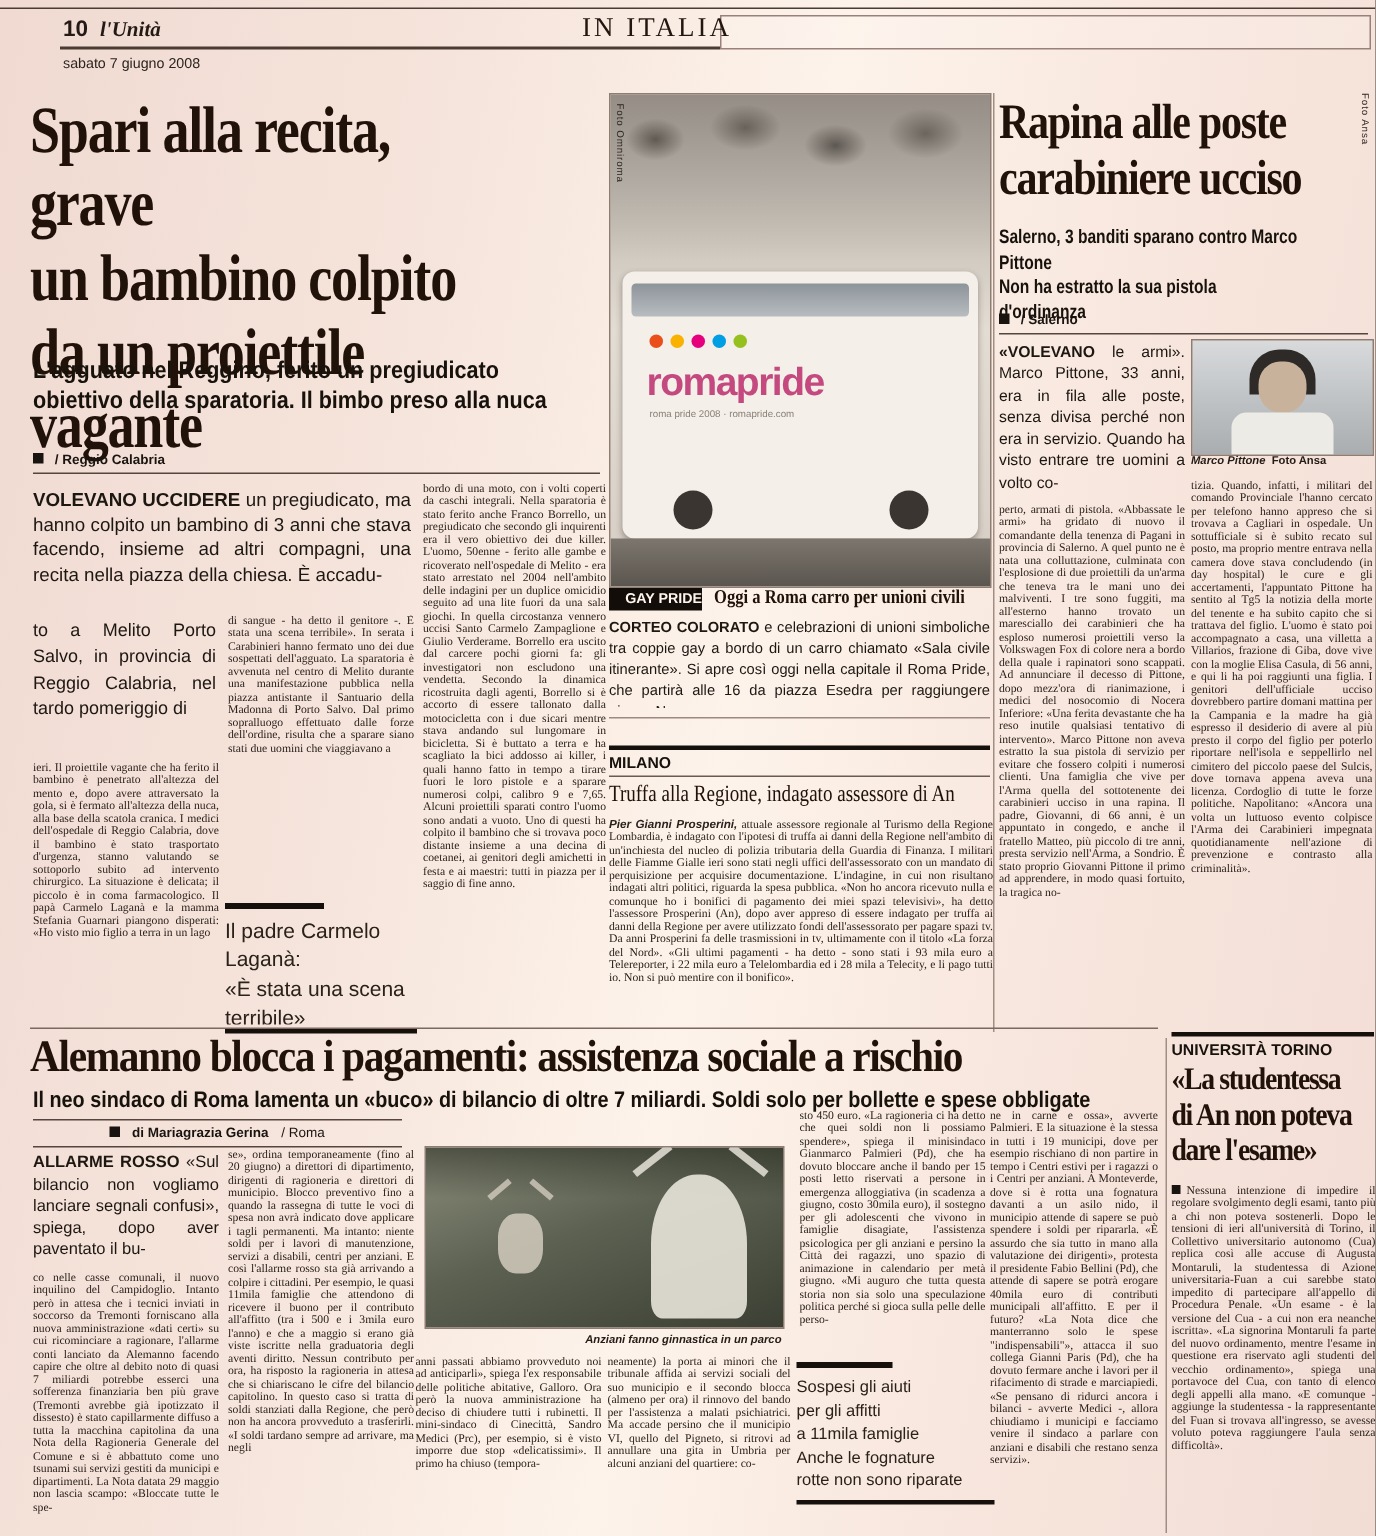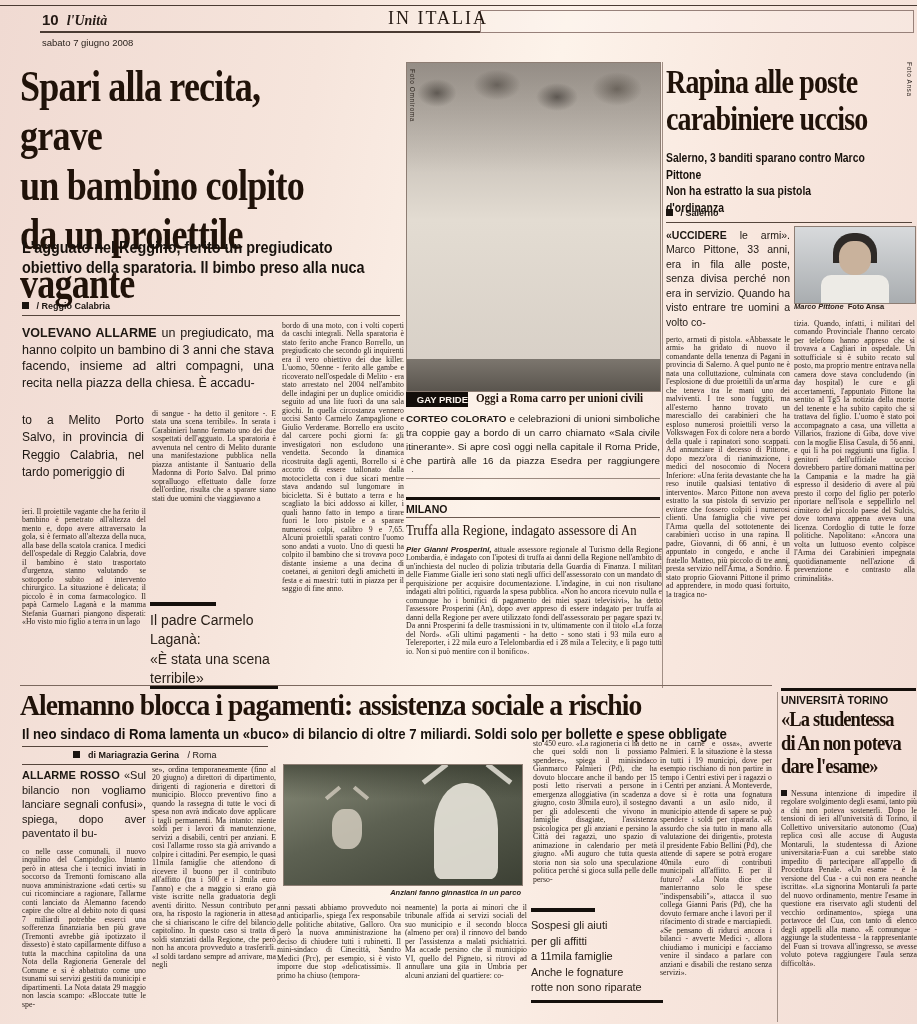--- a/index.html
+++ b/index.html
@@ -56,21 +56,21 @@
     </div>
     <div class="subhead" style="left:22px;top:238px;width:388px;font-size:16px;">
       <span style="transform:scaleX(.9);">L'agguato nel Reggino, ferito un pregiudicato
 obiettivo della sparatoria. Il bimbo preso alla nuca</span>
     </div>
     <div class="bylinebox" style="left:22px;top:301px;width:378px;">
       <span class="sq"></span>
       <span>/ Reggio Calabria</span>
     </div>
     <div class="lead" style="left:22px;top:325px;width:252px;height:84px;font-size:12.5px;line-height:1.32;">
-      <b>VOLEVANO ALLARME</b><span> un pregiudicato, ma hanno colpito un bambino di 3 anni che stava facendo, insieme ad altri compagni, una recita nella piazza della chiesa. È accadu-</span>
+      <b>VOLEVANO UCCIDERE</b><span> un pregiudicato, ma hanno colpito un bambino di 3 anni che stava facendo, insieme ad altri compagni, una recita nella piazza della chiesa. È accadu-</span>
     </div>
     <div class="lead" style="left:22px;top:412px;width:122px;height:92px;font-size:12px;line-height:1.45;">
       <span>to a Melito Porto Salvo, in provincia di Reggio Calabria, nel tardo pomeriggio di</span>
     </div>
     <div class="bcol" style="left:22px;top:508px;width:124px;height:180px;">ieri. Il proiettile vagante che ha ferito il bambino è penetrato all'altezza del mento e, dopo avere attraversato la gola, si è fermato all'altezza della nuca, alla base della scatola cranica. I medici dell'ospedale di Reggio Calabria, dove il bambino è stato trasportato d'urgenza, stanno valutando se sottoporlo subito ad intervento chirurgico. La situazione è delicata; il piccolo è in coma farmacologico. Il papà Carmelo Laganà e la mamma Stefania Guarnari piangono disperati: «Ho visto mio figlio a terra in un lago</div>
     <div class="bcol" style="left:152px;top:410px;width:124px;height:188px;">di sangue - ha detto il genitore -. È stata una scena terribile». In serata i Carabinieri hanno fermato uno dei due sospettati dell'agguato. La sparatoria è avvenuta nel centro di Melito durante una manifestazione pubblica nella piazza antistante il Santuario della Madonna di Porto Salvo. Dal primo sopralluogo effettuato dalle forze dell'ordine, risulta che a sparare siano stati due uomini che viaggiavano a</div>
     <div class="qbar" style="left:150px;top:602px;width:66px;"></div>
     <div class="qtext" style="left:150px;top:611px;width:128px;height:72px;font-size:14px;line-height:1.38;">Il padre Carmelo Laganà:
 «È stata una scena terribile»
 Fermato un sospettato
@@ -81,20 +81,32 @@
   </div>
 
   <div>
     <div class="photo" style="left:406px;top:62px;width:253px;height:328px;background:linear-gradient(#b4ada6,#ccc5bc 28%,#e3dcd2 48%,#d6cec5 100%);">
       <div class="abs" style="left:0;top:0;width:253px;height:110px;background:
         radial-gradient(28px 20px at 30px 30px,rgba(40,35,30,.55),transparent 70%),
         radial-gradient(34px 22px at 90px 22px,rgba(50,44,38,.5),transparent 70%),
         radial-gradient(30px 20px at 150px 34px,rgba(35,30,26,.55),transparent 70%),
         radial-gradient(36px 24px at 210px 26px,rgba(55,48,40,.5),transparent 70%),
         linear-gradient(rgba(90,82,74,.35),transparent);"></div>
+      <div class="abs" style="left:8px;top:118px;width:237px;height:178px;background:#f4efe9;border-radius:8px;box-shadow:0 2px 4px rgba(60,50,45,.4);">
+        <div class="abs" style="left:6px;top:8px;width:225px;height:22px;background:linear-gradient(#8d949a,#b7bcc0);border-radius:3px;"></div>
+        <div class="dot" style="left:18px;top:42px;width:9px;height:9px;background:#e94e1b;"></div>
+        <div class="dot" style="left:32px;top:42px;width:9px;height:9px;background:#f9b200;"></div>
+        <div class="dot" style="left:46px;top:42px;width:9px;height:9px;background:#e6007e;"></div>
+        <div class="dot" style="left:60px;top:42px;width:9px;height:9px;background:#009fe3;"></div>
+        <div class="dot" style="left:74px;top:42px;width:9px;height:9px;background:#95c11f;"></div>
+        <div class="abs sans" style="left:16px;top:58px;font-size:26px;font-weight:bold;color:#c4497f;letter-spacing:-1px;">romapride</div>
+        <div class="abs sans" style="left:18px;top:92px;font-size:6.5px;color:#8a8078;">roma pride 2008 · romapride.com</div>
+        <div class="dot" style="left:34px;top:146px;width:26px;height:26px;background:#3a3531;"></div>
+        <div class="dot" style="left:178px;top:146px;width:26px;height:26px;background:#3a3531;"></div>
+      </div>
       <div class="abs" style="left:0;top:296px;width:253px;height:32px;background:linear-gradient(#7c766e,#5a554e);"></div>
       <div class="vcred" style="left:2px;top:6px;">Foto Omniroma</div>
     </div>
     <div class="kickbox" style="left:406px;top:392px;width:62px;height:15px;font-size:9.5px;line-height:15px;">GAY PRIDE</div>
     <div class="hl" style="left:476px;top:390px;width:186px;font-size:13px;letter-spacing:0;">
       <span style="transform:scaleX(.85);white-space:nowrap;">Oggi a Roma carro per unioni civili</span>
     </div>
     <div class="lead" style="left:406px;top:412px;width:254px;height:60px;font-size:9.8px;line-height:1.42;">
       <b>CORTEO COLORATO</b><span> e celebrazioni di unioni simboliche tra coppie gay a bordo di un carro chiamato «Sala civile itinerante». Si apre così oggi nella capitale il Roma Pride, che partirà alle 16 da piazza Esedra per raggiungere piazza Navona.</span>
     </div>
@@ -122,21 +134,21 @@
     </div>
     <div class="subhead" style="left:666px;top:150px;width:250px;font-size:13px;">
       <span style="transform:scaleX(.8);">Salerno, 3 banditi sparano contro Marco Pittone
 Non ha estratto la sua pistola d'ordinanza</span>
     </div>
     <div class="bylinebox" style="left:666px;top:208px;width:246px;">
       <span class="sq"></span>
       <span>/ Salerno</span>
     </div>
     <div class="lead" style="left:666px;top:228px;width:124px;height:106px;font-size:10.5px;line-height:1.38;">
-      <b>«UCCIDERE</b><span> le armi». Marco Pittone, 33 anni, era in fila alle poste, senza divisa perché non era in servizio. Quando ha visto entrare tre uomini a volto co-</span>
+      <b>«VOLEVANO</b><span> le armi». Marco Pittone, 33 anni, era in fila alle poste, senza divisa perché non era in servizio. Quando ha visto entrare tre uomini a volto co-</span>
     </div>
     <div class="bcol" style="left:666px;top:336px;width:124px;height:352px;">perto, armati di pistola. «Abbassate le armi» ha gridato di nuovo il comandante della tenenza di Pagani in provincia di Salerno. A quel punto ne è nata una colluttazione, culminata con l'esplosione di due proiettili da un'arma che teneva tra le mani uno dei malviventi. I tre sono fuggiti, ma all'esterno hanno trovato un maresciallo dei carabinieri che ha esploso numerosi proiettili verso la Volkswagen Fox di colore nera a bordo della quale i rapinatori sono scappati. Ad annunciare il decesso di Pittone, dopo mezz'ora di rianimazione, i medici del nosocomio di Nocera Inferiore: «Una ferita devastante che ha reso inutile qualsiasi tentativo di intervento». Marco Pittone non aveva estratto la sua pistola di servizio per evitare che fossero colpiti i numerosi clienti. Una famiglia che vive per l'Arma quella del sottotenente dei carabinieri ucciso in una rapina. Il padre, Giovanni, di 66 anni, è un appuntato in congedo, e anche il fratello Matteo, più piccolo di tre anni, presta servizio nell'Arma, a Sondrio. È stato proprio Giovanni Pittone il primo ad apprendere, in modo quasi fortuito, la tragica no-</div>
     <div class="photo" style="left:794px;top:226px;width:120px;height:76px;background:linear-gradient(#d8dadc,#a9adb0);">
       <div class="abs" style="left:38px;top:6px;width:44px;height:30px;background:#2e2a27;border-radius:20px 20px 0 0;"></div>
       <div class="abs" style="left:44px;top:14px;width:32px;height:34px;background:#c9b29c;border-radius:45%;"></div>
       <div class="abs" style="left:26px;top:48px;width:68px;height:28px;background:#edebe6;border-radius:10px 10px 0 0;"></div>
     </div>
     <div class="capt" style="left:794px;top:302px;width:120px;font-style:italic;">
       <span>Marco Pittone</span>&nbsp;&nbsp;<span style="font-style:normal;">Foto Ansa</span>
     </div>

